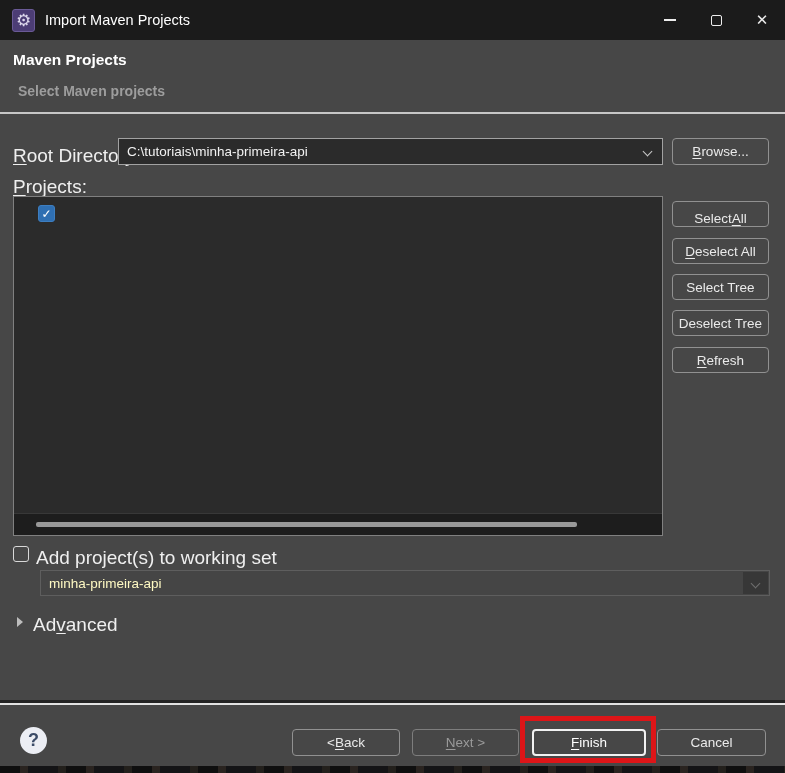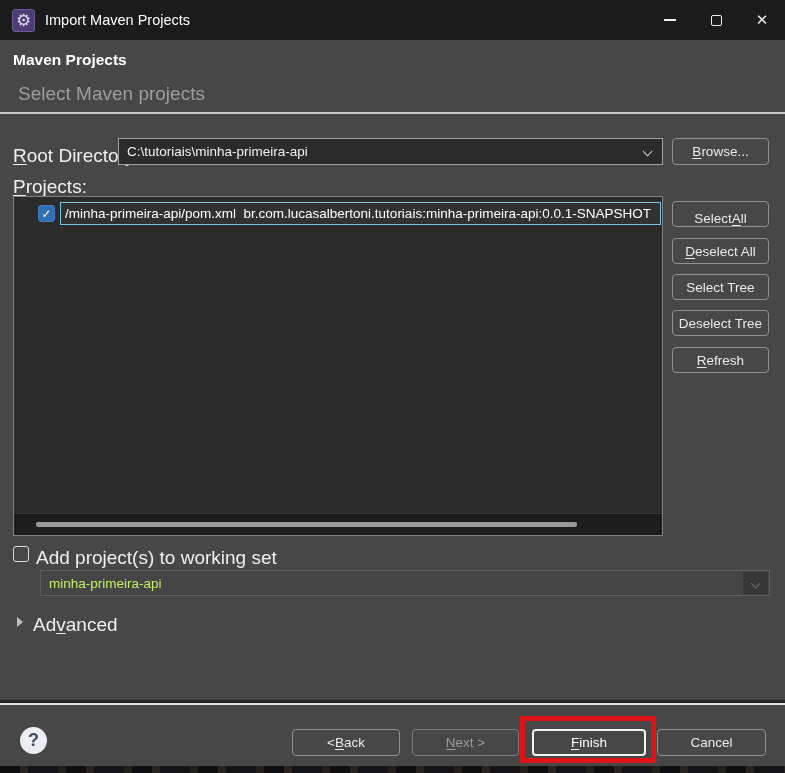--- a/index.html
+++ b/index.html
@@ -14,21 +14,21 @@
   .app-icon { width:23px; height:23px; margin-left:12px; background:#4c3d75; border:1px solid #6a5a96; border-radius:3px; display:flex; align-items:center; justify-content:center; color:#ddd8ec; font-size:17px; line-height:1; }
   .win-title { color:#ffffff; font-size:14.5px; margin-left:10px; }
   .controls { margin-left:auto; display:flex; height:100%; }
   .ctrl { width:46px; height:100%; display:flex; align-items:center; justify-content:center; color:#ededed; cursor:default; }
   .glyph-min { width:12px; height:1.4px; background:#ededed; }
   .glyph-max { width:11px; height:11px; border:1.4px solid #ededed; border-radius:2px; }
   .glyph-close { font-size:15px; }
   
   .header { position:absolute; top:40px; left:0; right:0; height:74px; background:#474747; border-bottom:2px solid #c7c7c7; }
   .header-title { position:absolute; left:13px; top:11px; color:#ffffff; font-size:15.5px; font-weight:bold; }
-  .header-subtitle { position:absolute; left:18px; top:43px; color:#9d9d9d; font-size:19px; }
+  .header-subtitle { position:absolute; left:18px; top:43px; color:#9d9d9d; font-size:14px;font-weight:bold; }
   
   .lbl { position:absolute; color:#efefef; font-size:19px; }
   u { text-decoration:underline; text-underline-offset:2px; }
   
   .combo { position:absolute; display:flex; align-items:center; font-size:13.5px; }
   .combo-root { left:118px; top:138px; width:545px; height:27px; background:#2b2b2b; border:1px solid #a2a2a2; color:#f2f2f2; padding-left:8px; }
   .chev { width:7px; height:7px; border-right:1.6px solid #c9c9c9; border-bottom:1.6px solid #c9c9c9; transform:rotate(45deg); }
   .combo-root .chev-wrap { position:absolute; right:5px; top:0; bottom:0; width:20px; display:flex; align-items:center; justify-content:center; }
   
   .btn { position:absolute; display:flex; align-items:center; justify-content:center; background:transparent; border:1px solid #919191; border-radius:4px; color:#eaeaea; font-size:13.5px; font-family:inherit; cursor:default; }
@@ -37,21 +37,21 @@
   
   .list { position:absolute; left:13px; top:196px; width:650px; height:340px; background:#2b2b2b; border:1px solid #808080; }
   .list-row { position:absolute; left:0; right:1px; top:4px; height:25px; display:flex; align-items:center; }
   .cb-checked { flex:0 0 auto; width:17px; height:17px; margin-left:24px; background:#2f6fb2; border:1px solid #3d7ec0; border-radius:3px; color:#ffffff; font-size:12px; display:flex; align-items:center; justify-content:center; line-height:1; }
   .row-label { flex:1; margin-left:5px; height:23px; line-height:21px; border:1px solid #7cc4e4; background:rgba(255,255,255,0.03); color:#ffffff; font-size:13.5px; padding:0 4px; white-space:pre; overflow:hidden; }
   .hscroll { position:absolute; left:0; right:0; bottom:0; height:22px; background:#1d1d1d; border-top:1px solid #383838; }
   .hthumb { position:absolute; left:22px; top:8px; width:541px; height:5px; background:#999999; border-radius:2px; }
   
   .cb-empty { position:absolute; left:13px; top:546px; width:16px; height:16px; border:1.6px solid #d8d8d8; border-radius:3px; background:transparent; }
   .ws-label { left:36px; top:547px; }
-  .combo-disabled { left:40px; top:570px; width:730px; height:26px; background:#454545; border:1px solid #5e5e5e; color:#bef264; padding-left:8px; }
+  .combo-disabled { left:40px; top:570px; width:730px; height:26px; background:#454545; border:1px solid #5e5e5e; color:#fef9c3; padding-left:8px; }
   .combo-disabled .arrow-box { position:absolute; right:1px; top:1px; bottom:1px; width:25px; background:#373737; display:flex; align-items:center; justify-content:center; }
   .combo-disabled .chev { border-color:#6f6f6f; }
   
   .adv-tri { position:absolute; left:17px; top:617px; width:0; height:0; border-left:6px solid #bdbdbd; border-top:5px solid transparent; border-bottom:5px solid transparent; }
   .adv-label { left:33px; top:614px; }
   
   .footer { position:absolute; left:0; top:703px; right:0; height:63px; background:#474747; border-top:2px solid #e3e3e3; box-shadow:0 -3px 0 #242424; }
   .help { position:absolute; left:20px; top:22px; width:27px; height:27px; border-radius:50%; background:#eceef4; color:#3c4c68; font-size:18px; font-weight:bold; display:flex; align-items:center; justify-content:center; }
   .btn-back   { left:292px; top:24px; width:108px; height:27px; }
   .btn-next   { left:412px; top:24px; width:107px; height:27px; color:#9a9a9a; border-color:#7d7d7d; }
@@ -99,21 +99,20 @@
   </div>
   <button class="btn btn-browse"><u>B</u>rowse...</button>
 
   <div class="lbl" style="left:13px; top:176px;"><u>P</u>rojects:</div>
 
   <div class="list">
     <div class="list-row">
       <span class="cb-checked">
         <span>✓</span>
       </span>
-      <span class="row-label">/minha-primeira-api/pom.xml  br.com.lucasalbertoni.tutoriais:minha-primeira-api:0.0.1-SNAPSHOT</span>
     </div>
     <div class="hscroll">
       <div class="hthumb"></div>
     </div>
   </div>
 
   <button class="btn side-btn" style="top:201px;align-items:flex-end;">Select <u>A</u>ll</button>
   <button class="btn side-btn" style="top:238px;"><u>D</u>eselect All</button>
   <button class="btn side-btn" style="top:274px;">Select Tree</button>
   <button class="btn side-btn" style="top:310px;">Deselect Tree</button>

